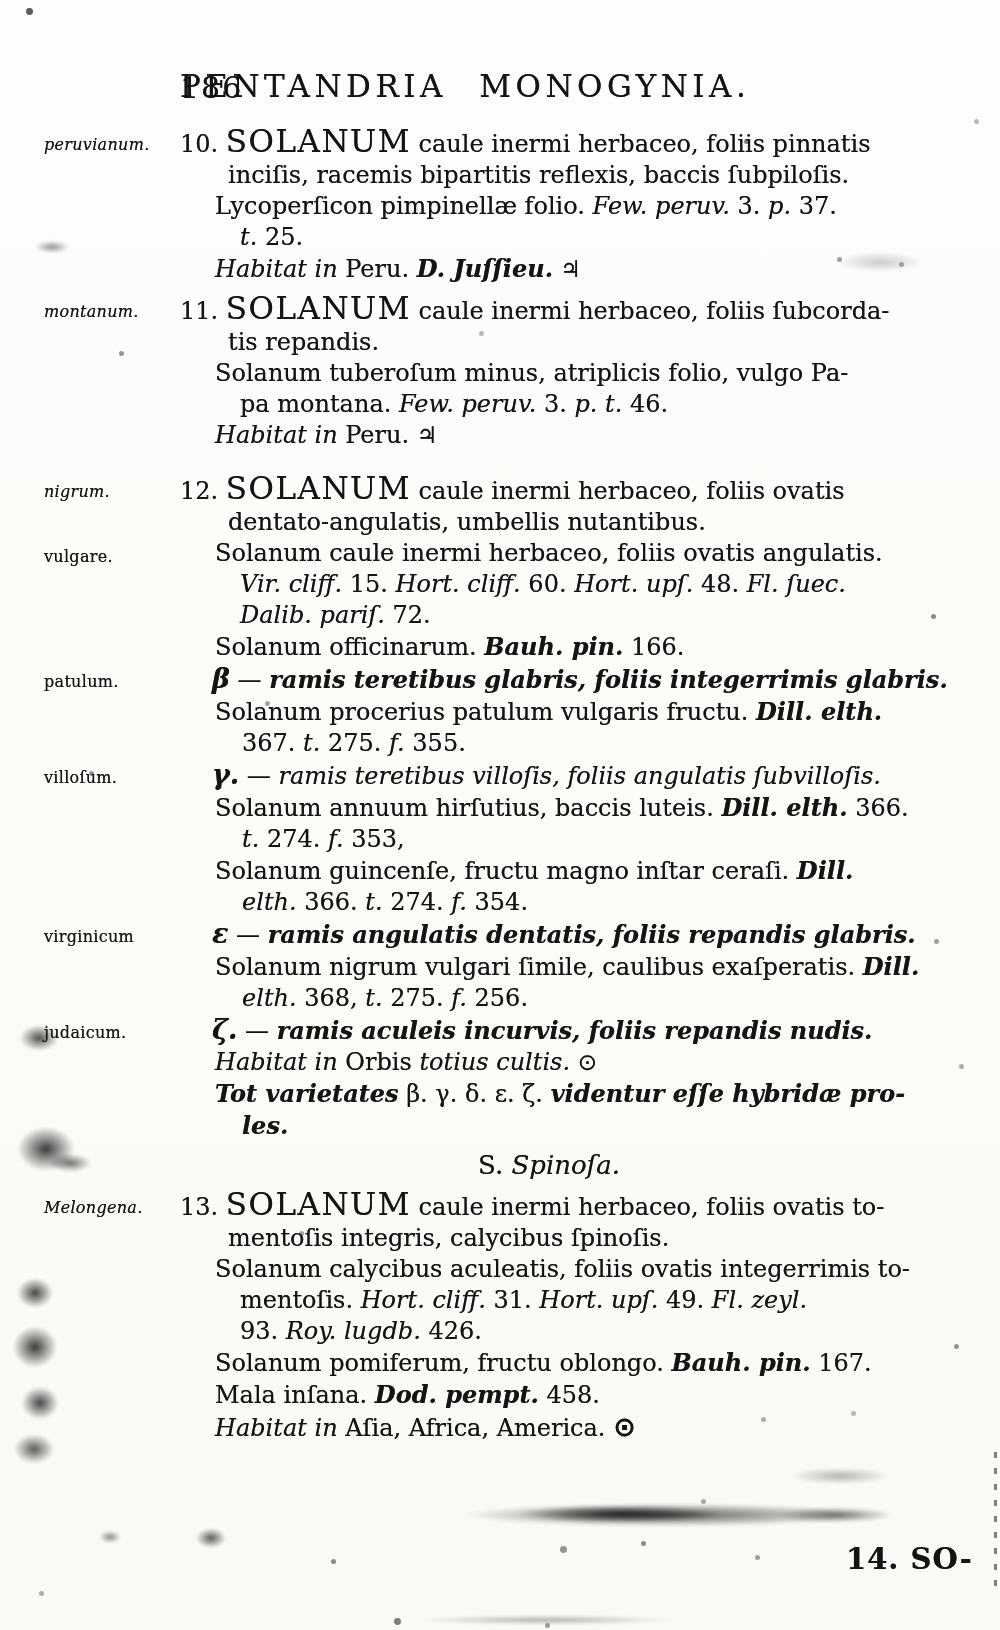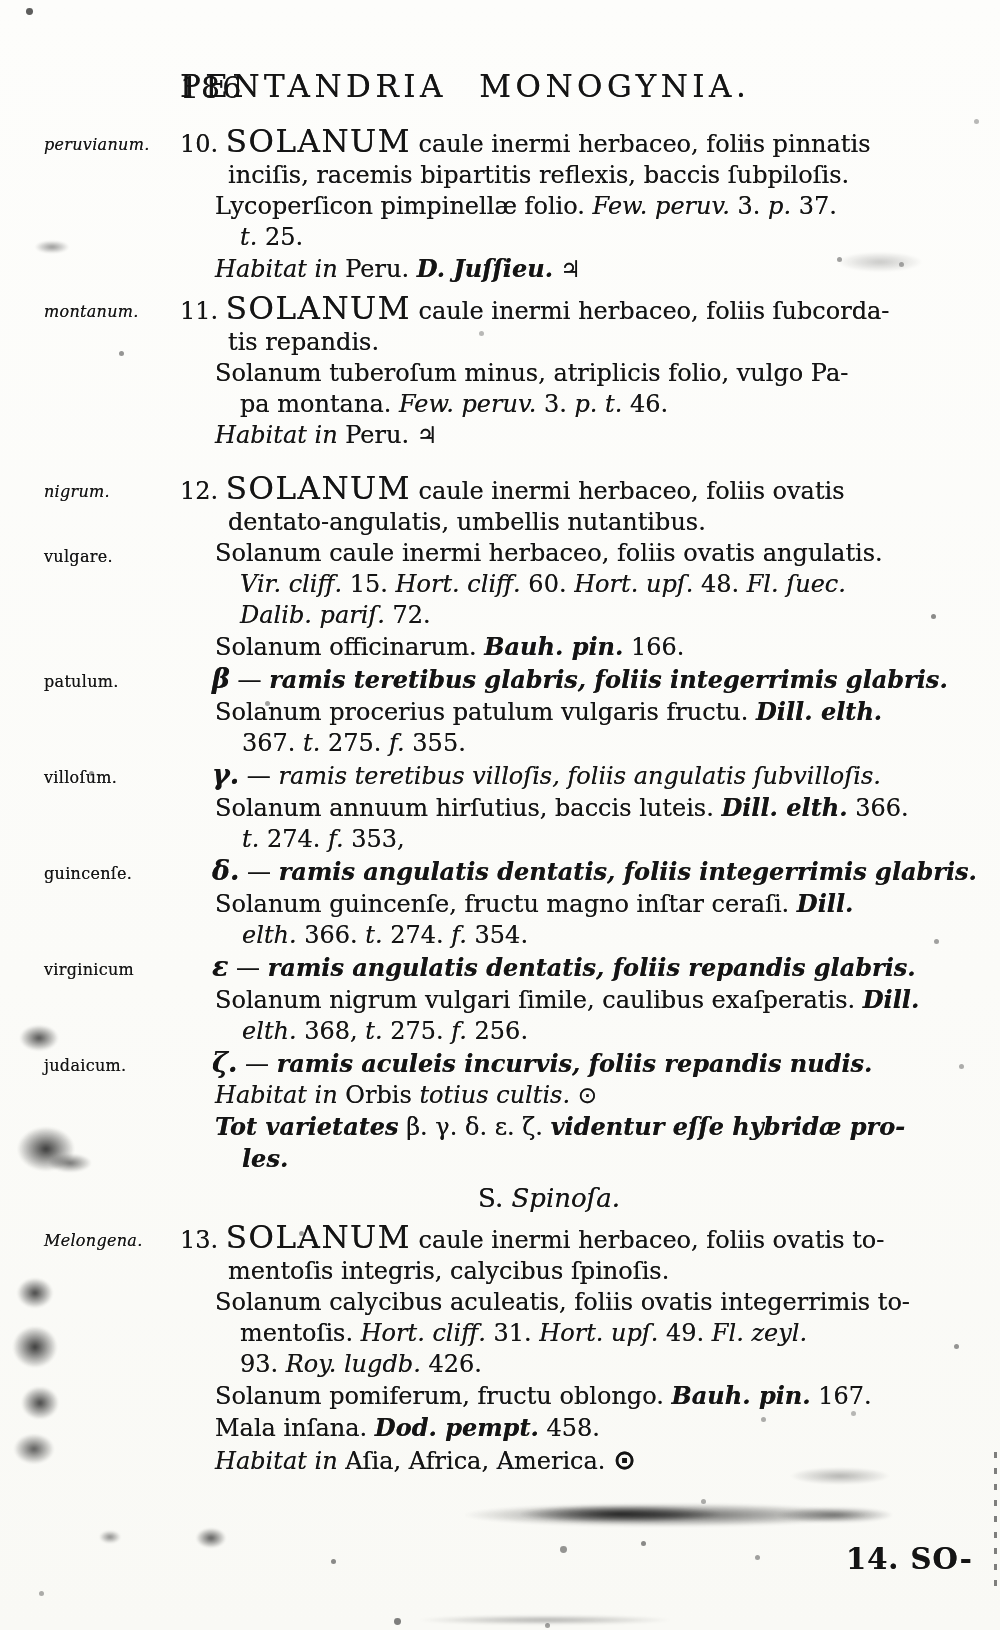--- a/index.html
+++ b/index.html
@@ -79,21 +79,20 @@
       <div class="row" style="padding-left: 35px;"><span class="margin-label">vulgare.</span><span class="s-r">Solanum  caule inermi herbaceo, foliis ovatis angulatis.</span></div>
       <div class="row" style="padding-left: 60px;"><span class="s-i">Vir. cliff.</span><span class="s-r"> 15. </span><span class="s-i">Hort. cliff.</span><span class="s-r"> 60. </span><span class="s-i">Hort. upſ.</span><span class="s-r"> 48. </span><span class="s-i">Fl. ſuec.</span></div>
       <div class="row" style="padding-left: 60px;"><span class="s-i">Dalib. pariſ.</span><span class="s-r"> 72.</span></div>
       <div class="row" style="padding-left: 35px;"><span class="s-r">Solanum officinarum. </span><span class="s-bi">Bauh. pin.</span><span class="s-r"> 166.</span></div>
       <div class="row" style="padding-left: 32px;"><span class="margin-label">patulum.</span><span class="s-g">β</span><span class="s-r"> — </span><span class="s-bi">ramis teretibus glabris, foliis integerrimis glabris.</span></div>
       <div class="row" style="padding-left: 35px;"><span class="s-r">Solanum procerius patulum  vulgaris fructu. </span><span class="s-bi">Dill. elth.</span></div>
       <div class="row" style="padding-left: 62px;"><span class="s-r">367. </span><span class="s-i">t.</span><span class="s-r"> 275. </span><span class="s-i">f.</span><span class="s-r"> 355.</span></div>
       <div class="row" style="padding-left: 32px;"><span class="margin-label">villoſum.</span><span class="s-g">γ.</span><span class="s-r"> — </span><span class="s-i">ramis teretibus villoſis, foliis angulatis ſubvilloſis.</span></div>
       <div class="row" style="padding-left: 35px;"><span class="s-r">Solanum annuum hirſutius, baccis luteis. </span><span class="s-bi">Dill. elth.</span><span class="s-r"> 366.</span></div>
       <div class="row" style="padding-left: 62px;"><span class="s-i">t.</span><span class="s-r"> 274. </span><span class="s-i">f.</span><span class="s-r"> 353,</span></div>
-      <div class="row" style="padding-left: 32px;"><span class="margin-label">guincenſe.</span><span class="s-g">δ.</span><span class="s-r"> — </span><span class="s-bi">ramis angulatis dentatis, foliis integerrimis glabris.</span></div>
       <div class="row" style="padding-left: 35px;"><span class="s-r">Solanum guincenſe, fructu magno inſtar ceraſi. </span><span class="s-bi">Dill.</span></div>
       <div class="row" style="padding-left: 62px;"><span class="s-i">elth.</span><span class="s-r"> 366. </span><span class="s-i">t.</span><span class="s-r"> 274. </span><span class="s-i">f.</span><span class="s-r"> 354.</span></div>
       <div class="row" style="padding-left: 32px;"><span class="margin-label">virginicum</span><span class="s-g">ε</span><span class="s-r"> — </span><span class="s-bi">ramis angulatis dentatis, foliis repandis glabris.</span></div>
       <div class="row" style="padding-left: 35px;"><span class="s-r">Solanum nigrum vulgari ſimile, caulibus exaſperatis. </span><span class="s-bi">Dill.</span></div>
       <div class="row" style="padding-left: 62px;"><span class="s-i">elth.</span><span class="s-r"> 368, </span><span class="s-i">t.</span><span class="s-r"> 275. </span><span class="s-i">f.</span><span class="s-r"> 256.</span></div>
       <div class="row" style="padding-left: 32px;"><span class="margin-label">judaicum.</span><span class="s-g">ζ.</span><span class="s-r"> — </span><span class="s-bi">ramis aculeis incurvis, foliis repandis nudis.</span></div>
       <div class="row" style="padding-left: 35px;"><span class="s-i">Habitat in</span><span class="s-r"> Orbis </span><span class="s-i">totius cultis.</span><span class="s-r"> </span><span class="s-sym">⊙</span></div>
       <div class="row" style="padding-left: 35px;"><span class="s-bi">Tot varietates</span><span class="s-r"> β. γ. δ. ε. ζ. </span><span class="s-bi">videntur eſſe hybridæ pro-</span></div>
       <div class="row" style="padding-left: 62px;"><span class="s-bi">les.</span></div>
       <div class="row center" style="margin-top: 8px;"><span class="s-r">S. </span><span class="s-i">Spinoſa.</span></div>

